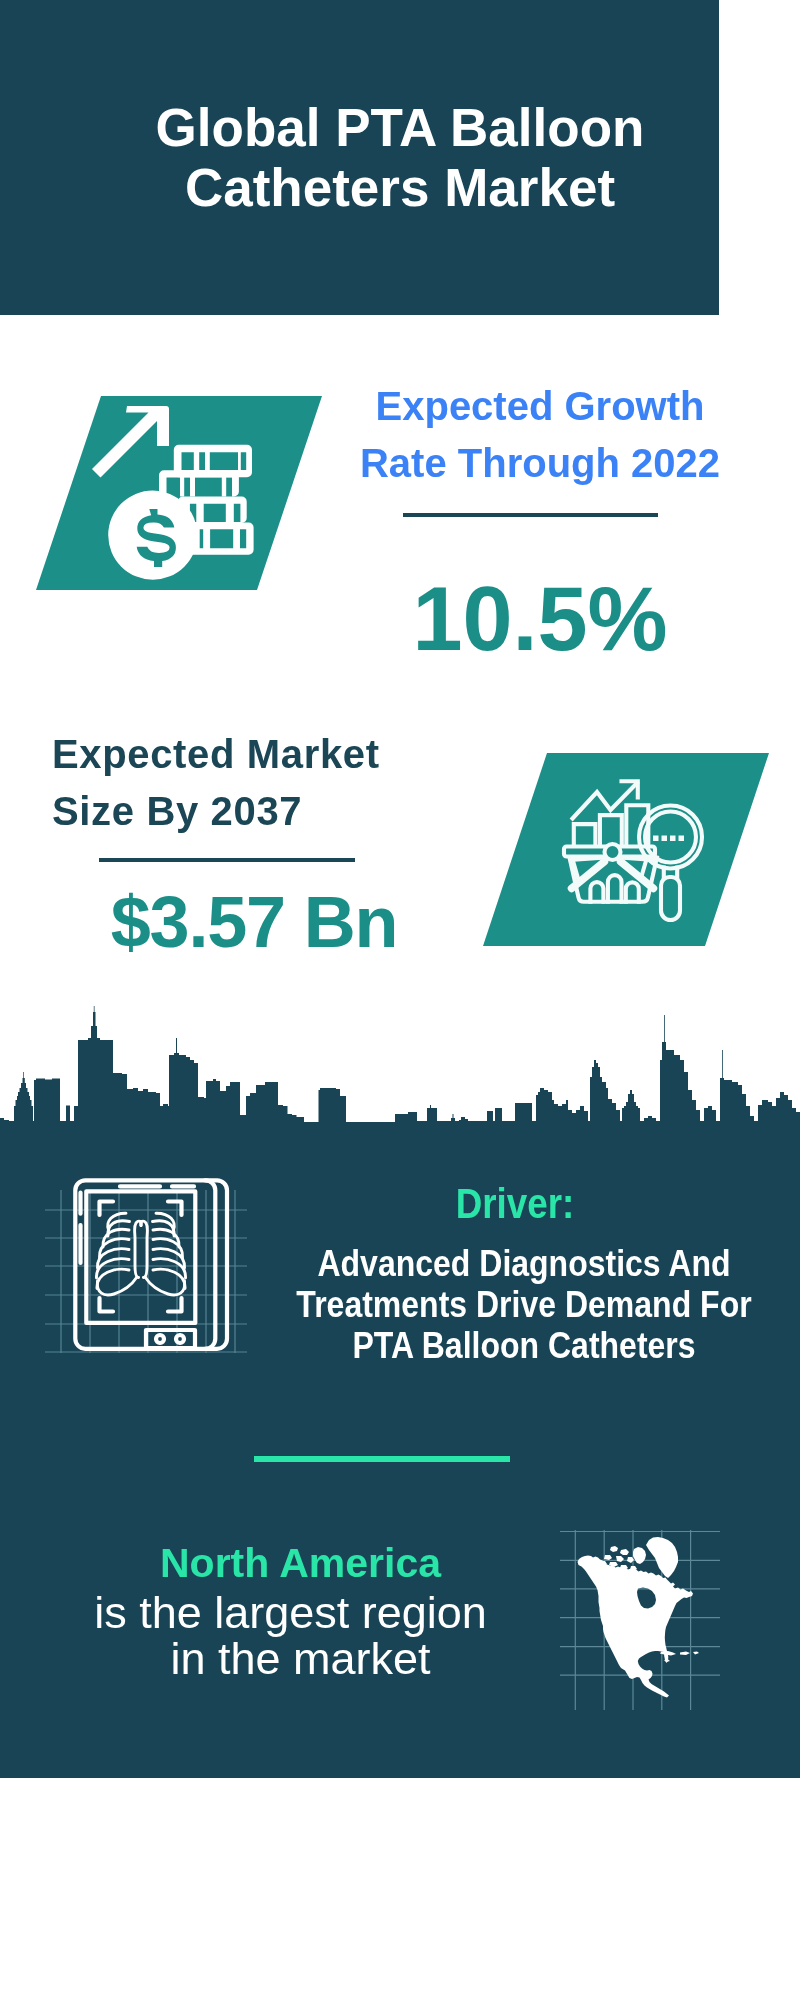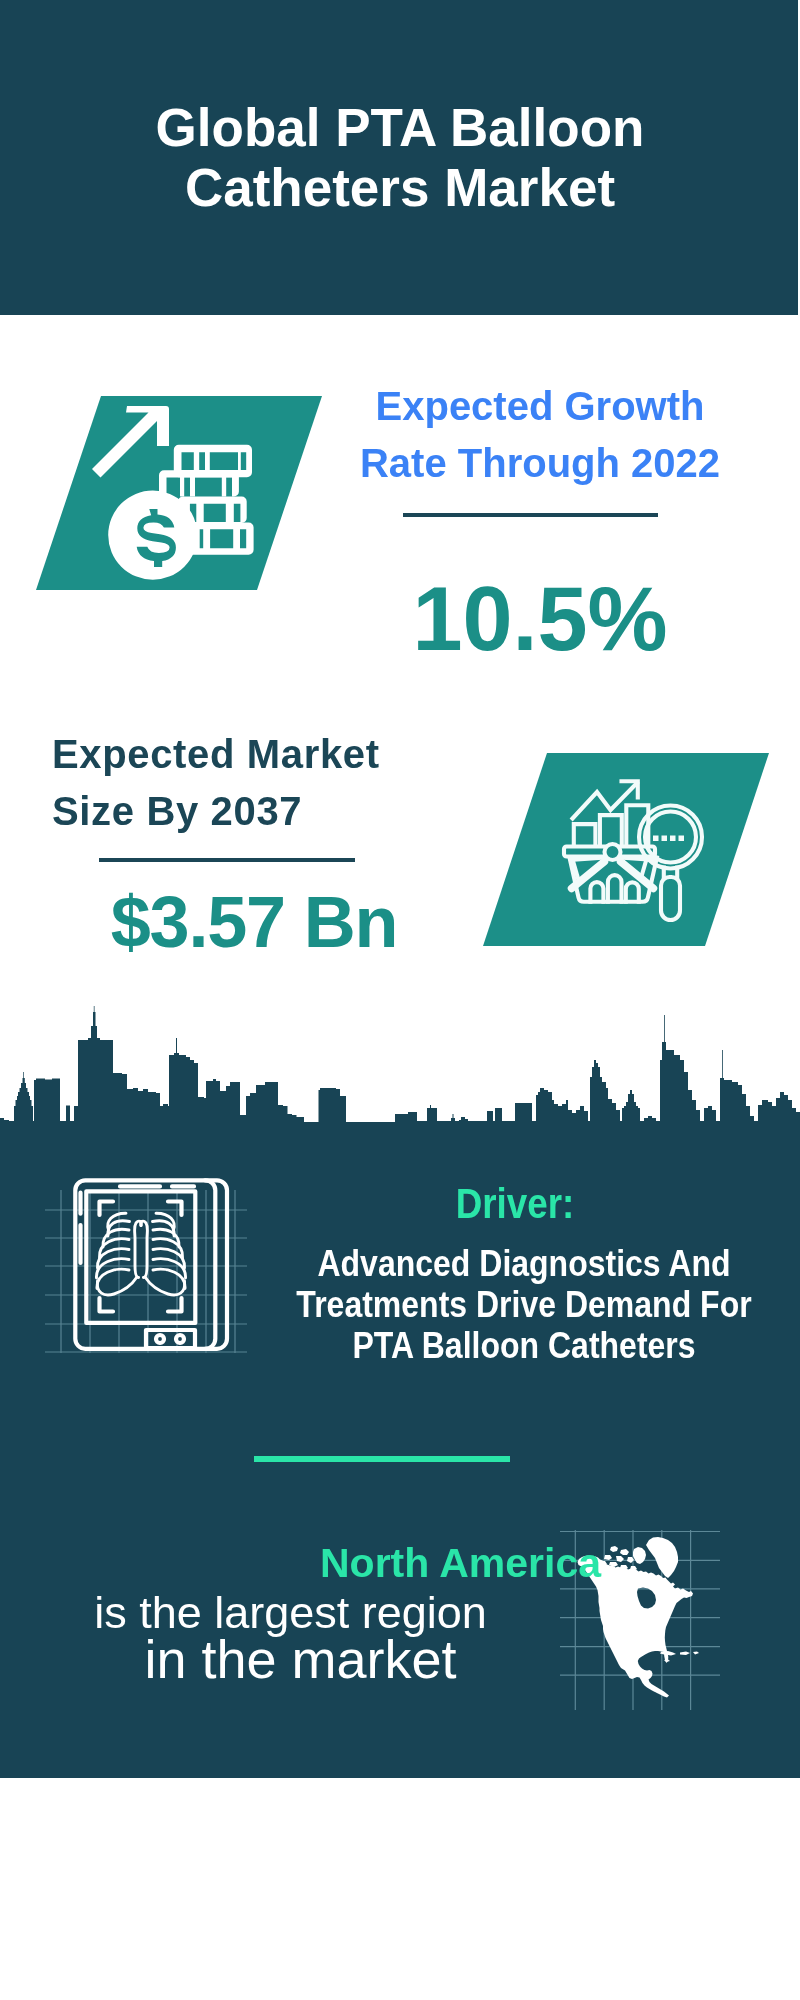--- a/index.html
+++ b/index.html
@@ -1,21 +1,21 @@
 <!DOCTYPE html>
 <html><head>
 <meta charset="utf-8">
 <title>Global PTA Balloon Catheter Market</title>
 <style>
   * { box-sizing: border-box; margin:0; padding:0; }
   html,body { width:800px; height:2000px; }
   body { font-family:"Liberation Sans", sans-serif; background:#ffffff; overflow:hidden; }
   .page { position:relative; width:800px; height:2000px; background:#ffffff; overflow:hidden; }
 
-  .header { position:absolute; left:0; top:0; width:798px; height:315px; background:#184455; }
+  .header { position:absolute; left:0; top:0; width:719px; height:315px; background:#184455; }
   .header h1 { position:absolute; left:0; top:98px; width:800px; text-align:center;
     color:#ffffff; font-size:53px; font-weight:bold; line-height:60px; }
 
   .para { position:absolute; background:#1c8f88; }
   .para1 { left:36px; top:396px; width:286px; height:194px;
       clip-path: polygon(65px 0, 286px 0, 221px 194px, 0 194px); }
   .icon1 { position:absolute; left:36px; top:396px; }
 
   .growth-text { position:absolute; left:340px; top:378px; width:400px; text-align:center;
       color:#3b82f6; font-size:40px; font-weight:bold; line-height:57px; }
@@ -43,26 +43,26 @@
       transform:scaleX(0.855); transform-origin:center top; }
   .driver-body { position:absolute; left:224px; top:1243px; width:600px; text-align:center;
       color:#ffffff; font-size:36px; font-weight:bold; line-height:41px;
       transform:scaleX(0.889); transform-origin:center top; }
   .rule3 { position:absolute; left:254px; top:1456px; width:256px; height:6px; background:#2ae5a8; }
 
   
   .icon3 { position:absolute; left:40px; top:1170px; }
 
   
-  .region-head { position:absolute; left:0px; top:1541px; width:601px; text-align:right;
+  .region-head { position:absolute; left:0px; top:1541px; width:601px; text-align:center;
       color:#2ae5a8; font-size:41px; font-weight:bold; line-height:44px; }
   .region-body { position:absolute; left:-10px; top:1590px; width:601px; text-align:center;
       color:#ffffff; font-size:45px; font-weight:normal; line-height:46px; }
   .region-body2 { position:absolute; left:0px; top:1636px; width:601px; text-align:center;
-      color:#ffffff; font-size:54px; font-weight:normal; line-height:46px; }
+      color:#ffffff; font-size:45px; font-weight:normal; line-height:46px; }
 
   .map-na { position:absolute; left:560px; top:1530px; }
 
   
   .footer { position:absolute; left:0; top:1780px; width:800px; height:220px; background:#ffffff; }
 </style>
 </head>
 <body>
 
 <div class="page">

